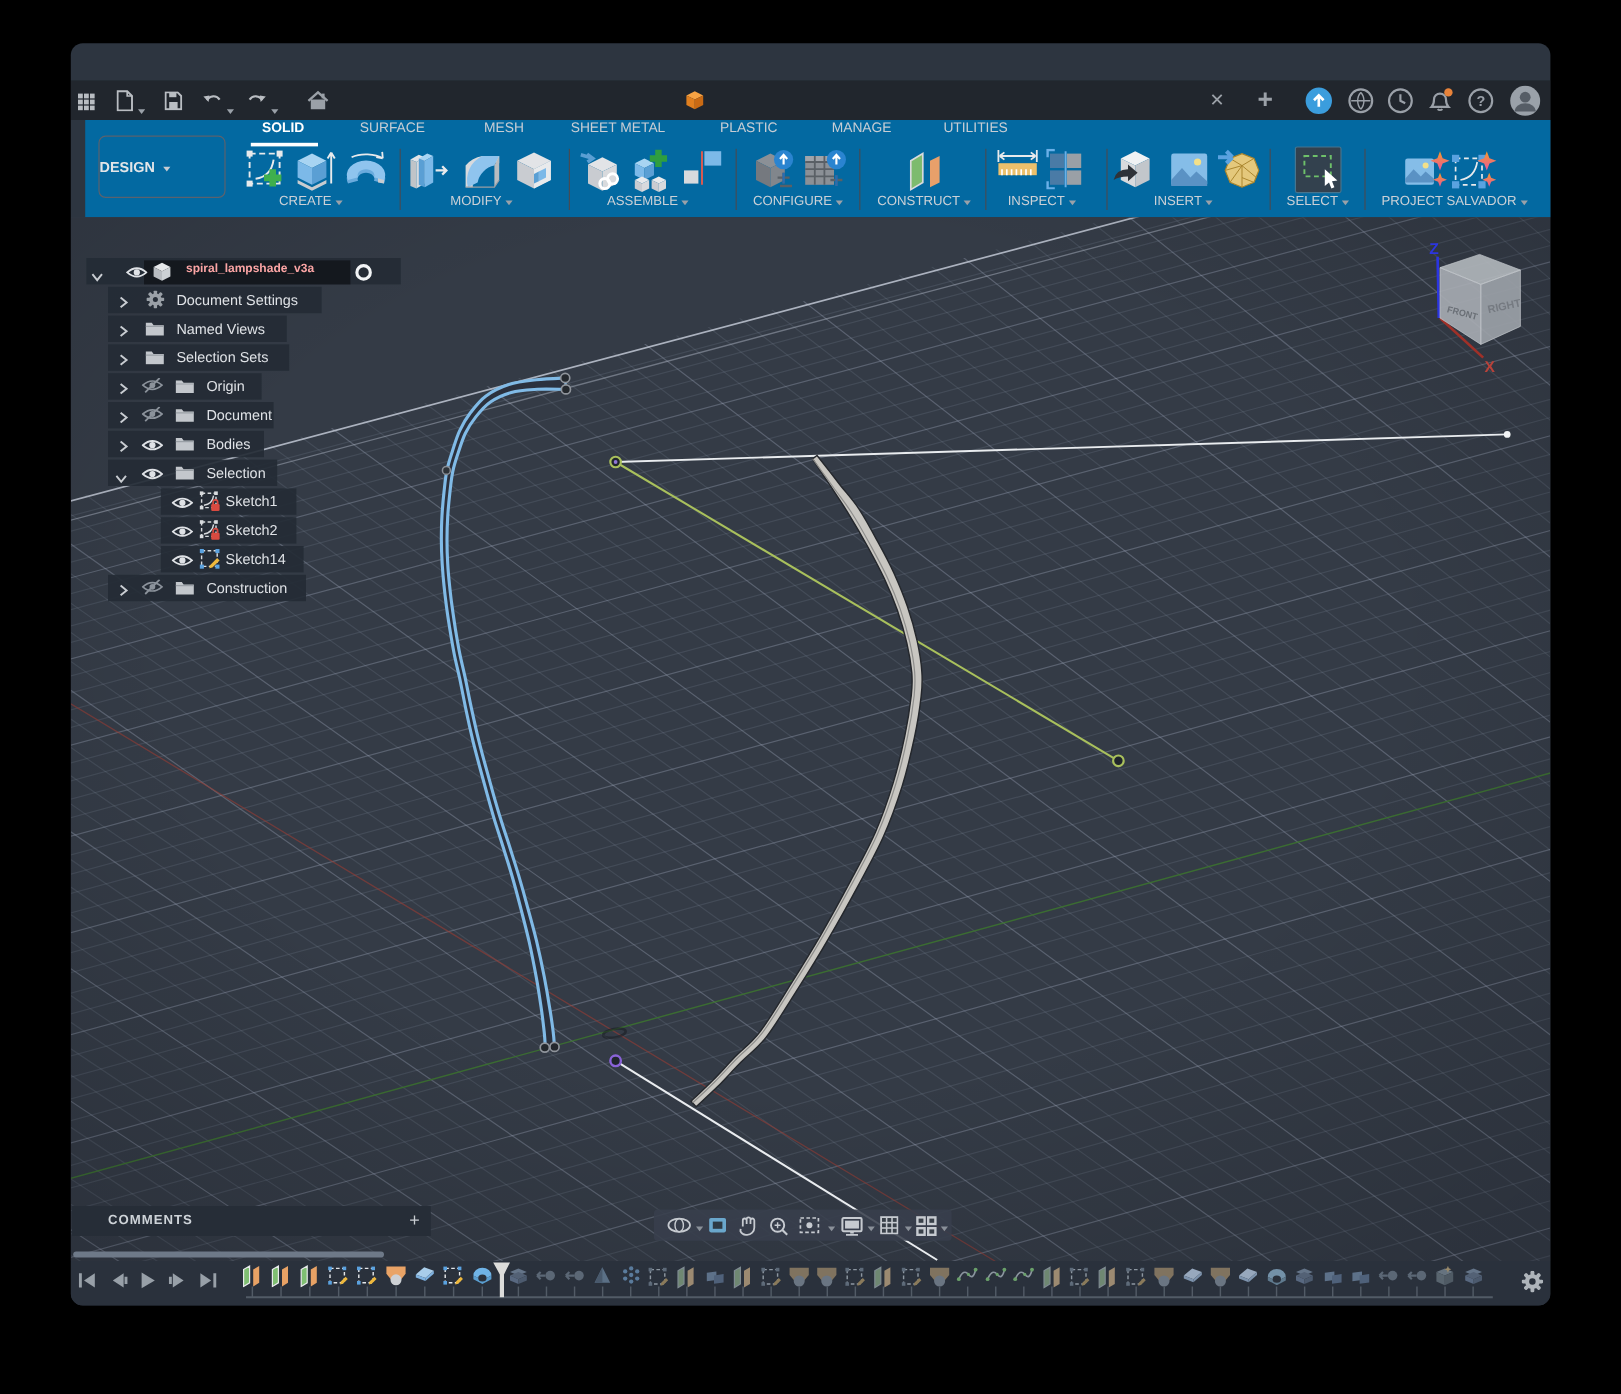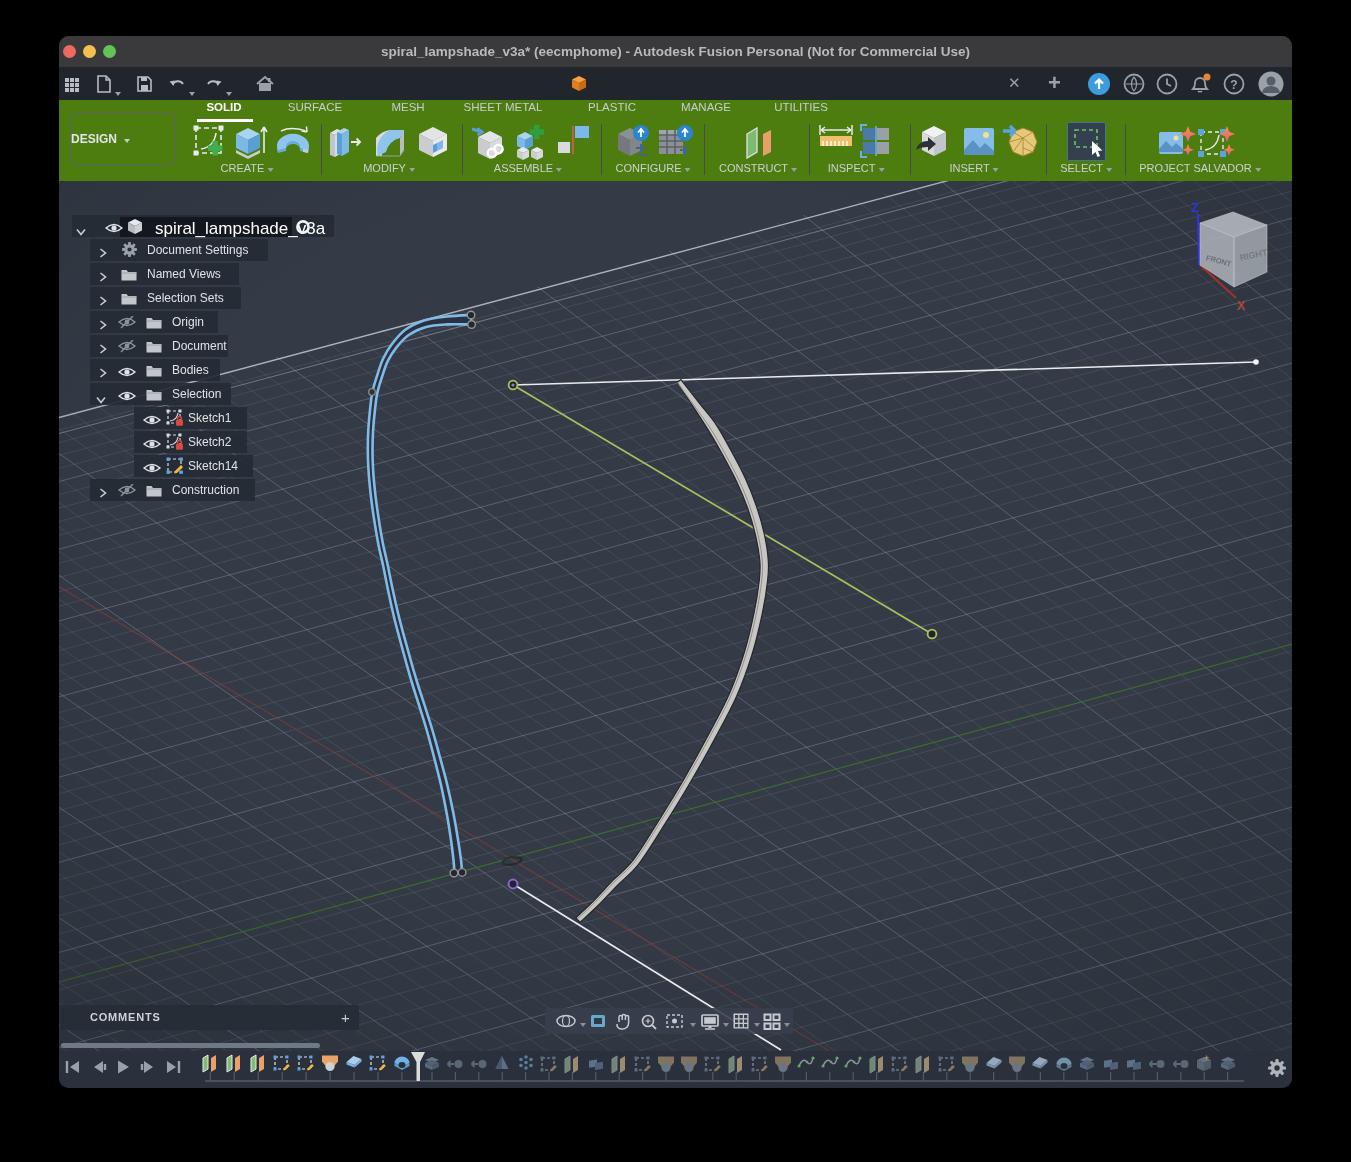--- a/index.html
+++ b/index.html
@@ -3,41 +3,35 @@
 *{margin:0;padding:0;box-sizing:border-box}
 html,body{width:1351px;height:1162px;background:#000;font-family:"Liberation Sans",sans-serif;overflow:hidden}
 .win{position:absolute;left:59px;top:36px;width:1233px;height:1052px;border-radius:10px;overflow:hidden;background:#2d3540}
 .abs{position:absolute}
 .titlebar{position:absolute;left:0;top:0;width:100%;height:31px;background:#3a3a3c}
 .tl{position:absolute;top:9px;width:13px;height:13px;border-radius:50%}
 .title{position:absolute;top:0;left:0;width:100%;height:31px;line-height:31px;text-align:center;color:#b9babc;font-size:13.5px;font-weight:bold}
 .qat{position:absolute;left:0;top:31px;width:100%;height:33px;background:#21262d}
 .doctab{position:absolute;left:226px;top:31px;width:750px;height:33px;background:#2d3540;border-radius:7px 7px 0 0}
 .doctab .txt{position:absolute;left:307px;top:8px;font-size:12.5px;color:#e8ebee}
-.ribbon{position:absolute;left:0;top:64px;width:100%;height:81px;background:#4d7c0f}
+.ribbon{position:absolute;left:12px;top:64px;width:100%;height:81px;background:#0369a1}
 .rtab{position:absolute;top:1px;font-size:11.5px;color:#c7cdd4;transform:translateX(-50%)}
 .runder{position:absolute;left:138px;top:19px;width:56px;height:3px;background:#fff}
 .design{position:absolute;left:11px;top:13px;width:106px;height:52px;border:1px solid #5a626e;border-radius:6px;color:#e2e5e8;font-size:12px;font-weight:bold;line-height:50px}
 .glabel{position:absolute;top:62px;font-size:11px;color:#ccd1d7;transform:translateX(-50%);white-space:nowrap}
 .gdiv{position:absolute;top:24px;width:1px;height:51px;background:#454c56}
 .gicon{position:absolute;top:24px}
 .viewport{position:absolute;left:0;top:145px;width:1233px;height:870px;background:#343b46;overflow:hidden}
 .panelhead{position:absolute;background:#262d37;color:#ced3d8;font-size:11px;font-weight:bold;letter-spacing:0.8px}
 .brow{position:absolute;height:22px;background:rgba(36,43,53,0.92);color:#dfe2e6;font-size:12px}
 .timeline{position:absolute;left:0;top:1015px;width:1233px;height:37px;background:#2a313c}
 .caret{display:inline-block;width:0;height:0;border-left:3.5px solid transparent;border-right:3.5px solid transparent;border-top:4px solid #9aa1a9}
 </style></head><body>
 <div class="win">
 
-<div class="titlebar">
- <div class="tl" style="left:4px;background:#ec6a5e"></div>
- <div class="tl" style="left:24px;background:#f5bf4f"></div>
- <div class="tl" style="left:44px;background:#61c454"></div>
- <div class="title">spiral_lampshade_v3a* (eecmphome) - Autodesk Fusion Personal (Not for Commercial Use)</div>
-</div>
 
 <div class="qat">
 </div>
 <div class="abs" style="left:512px;top:39px"><svg width="16" height="17" viewBox="0 0 16 17" style="">
         <polygon points="8,1 15,4.5 8,8 1,4.5" fill="#f6a243"></polygon>
         <polygon points="1,4.5 8,8 8,16 1,12.5" fill="#e07f1f"></polygon>
         <polygon points="15,4.5 8,8 8,16 15,12.5" fill="#c96a14"></polygon>
       </svg></div>
 <div class="abs" style="left:5px;top:41px"><svg width="15" height="15" viewBox="0 0 15 15" style="">
         <rect x="1" y="1" width="4" height="4" fill="#b9bdc2"></rect>
@@ -506,21 +500,21 @@
         </svg></div>
 <div class="abs" style="left:46px;top:39px"><svg width="18" height="12" viewBox="0 0 18 12" style="">
           <path d="M1,6 Q9,-1 17,6 Q9,13 1,6 Z" fill="none" stroke="#dfe2e6" stroke-width="1.5"></path>
           <circle cx="9" cy="6" r="2.6" fill="#dfe2e6"></circle>
         </svg></div>
 <div class="abs" style="left:68px;top:37px"><svg width="16" height="17" viewBox="0 0 16 17" style="">
           <polygon points="8,1 15,4.5 8,8 1,4.5" fill="#e6e8ea"></polygon>
           <polygon points="1,4.5 8,8 8,16 1,12.5" fill="#b8bcc1"></polygon>
           <polygon points="15,4.5 8,8 8,16 15,12.5" fill="#cdd1d5"></polygon>
         </svg></div>
-<div class="abs" style="left:96px;top:38px;color:#ffffff;font-size:17px;font-weight:normal">spiral_lampshade_v3a</div>
+<div class="abs" style="left:96px;top:38px;color:#fca5a5;font-size:10px;font-weight:bold">spiral_lampshade_v3a</div>
 <div class="abs" style="left:236px;top:38px"><svg width="16" height="16" viewBox="0 0 16 16" style="">
           <circle cx="8" cy="8" r="5.6" fill="none" stroke="#f2f4f6" stroke-width="2.6"></circle>
         </svg></div>
 <div class="brow" style="left:31px;top:58px;width:178px"></div>
 <div class="abs" style="left:40px;top:63px"><svg width="8" height="10" viewBox="0 0 8 10" style="">
           <path d="M1.5,1 L6.5,5 L1.5,9" fill="none" stroke="#c8ccd1" stroke-width="1.6"></path>
         </svg></div>
 <div class="abs" style="left:63px;top:61px"><svg width="15" height="15" viewBox="0 0 15 15" style="">
           <rect x="6.1" y="0" width="2.8" height="3.2" rx="0.8" fill="#9aa0a7" transform="rotate(0 7.5 7.5)"></rect>
           <rect x="6.1" y="0" width="2.8" height="3.2" rx="0.8" fill="#9aa0a7" transform="rotate(45 7.5 7.5)"></rect>

